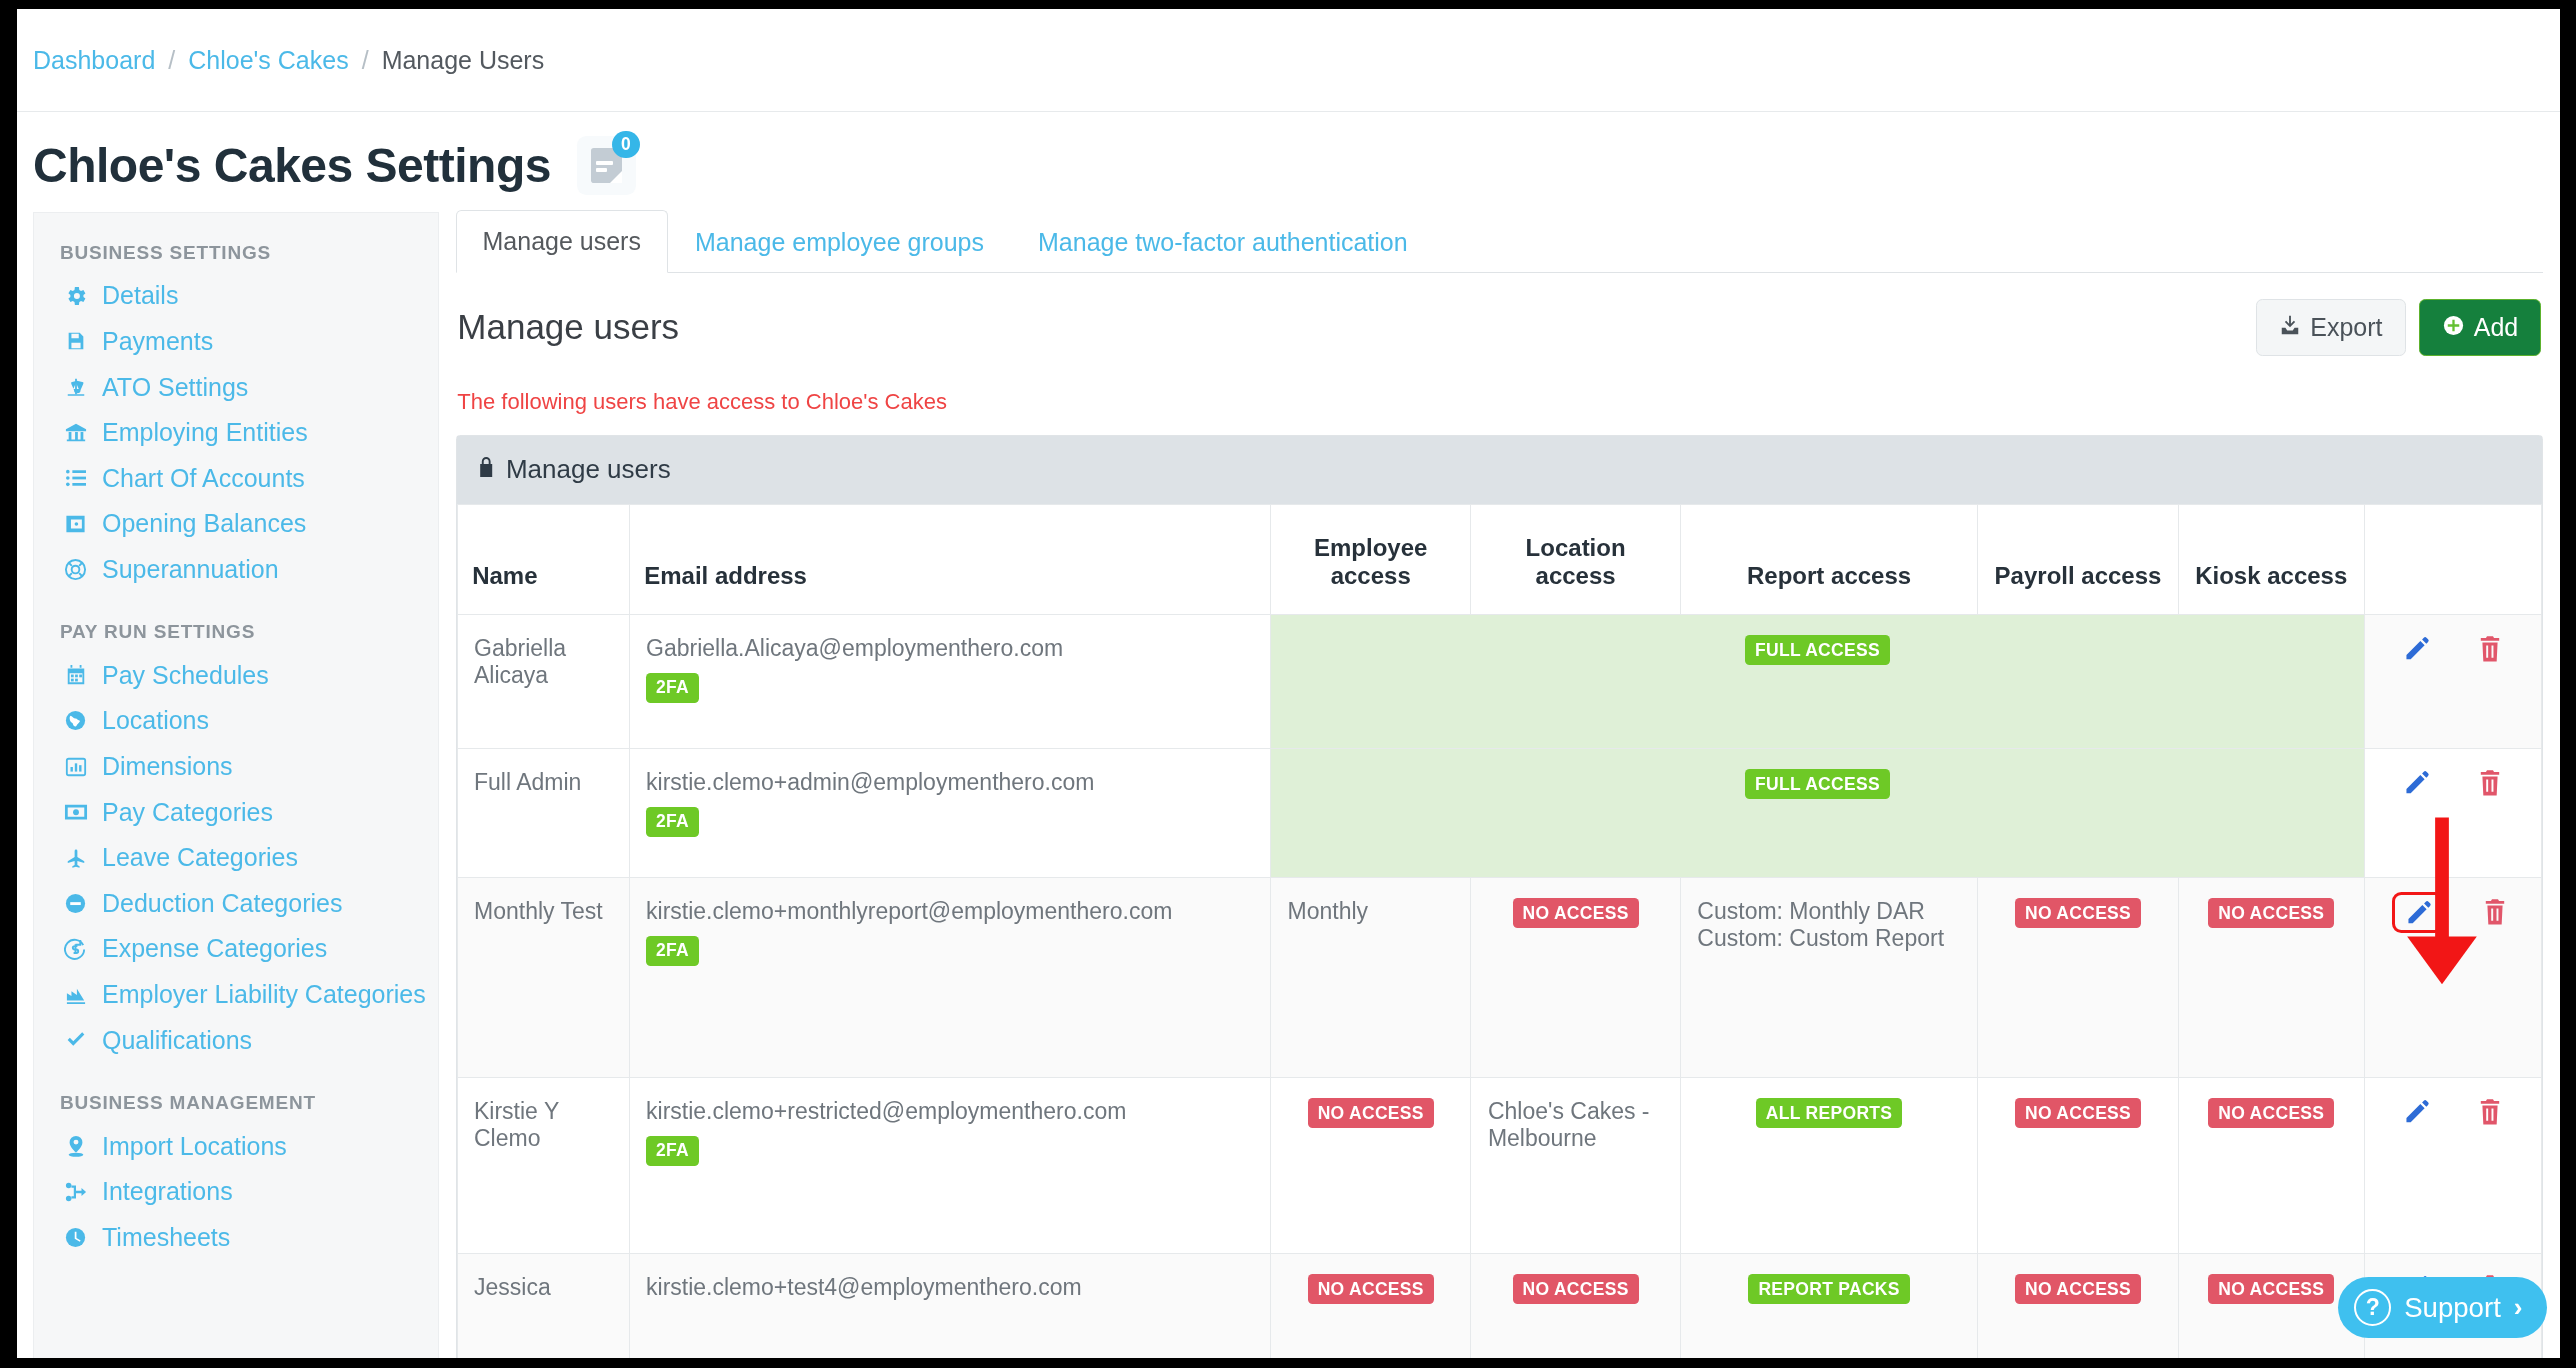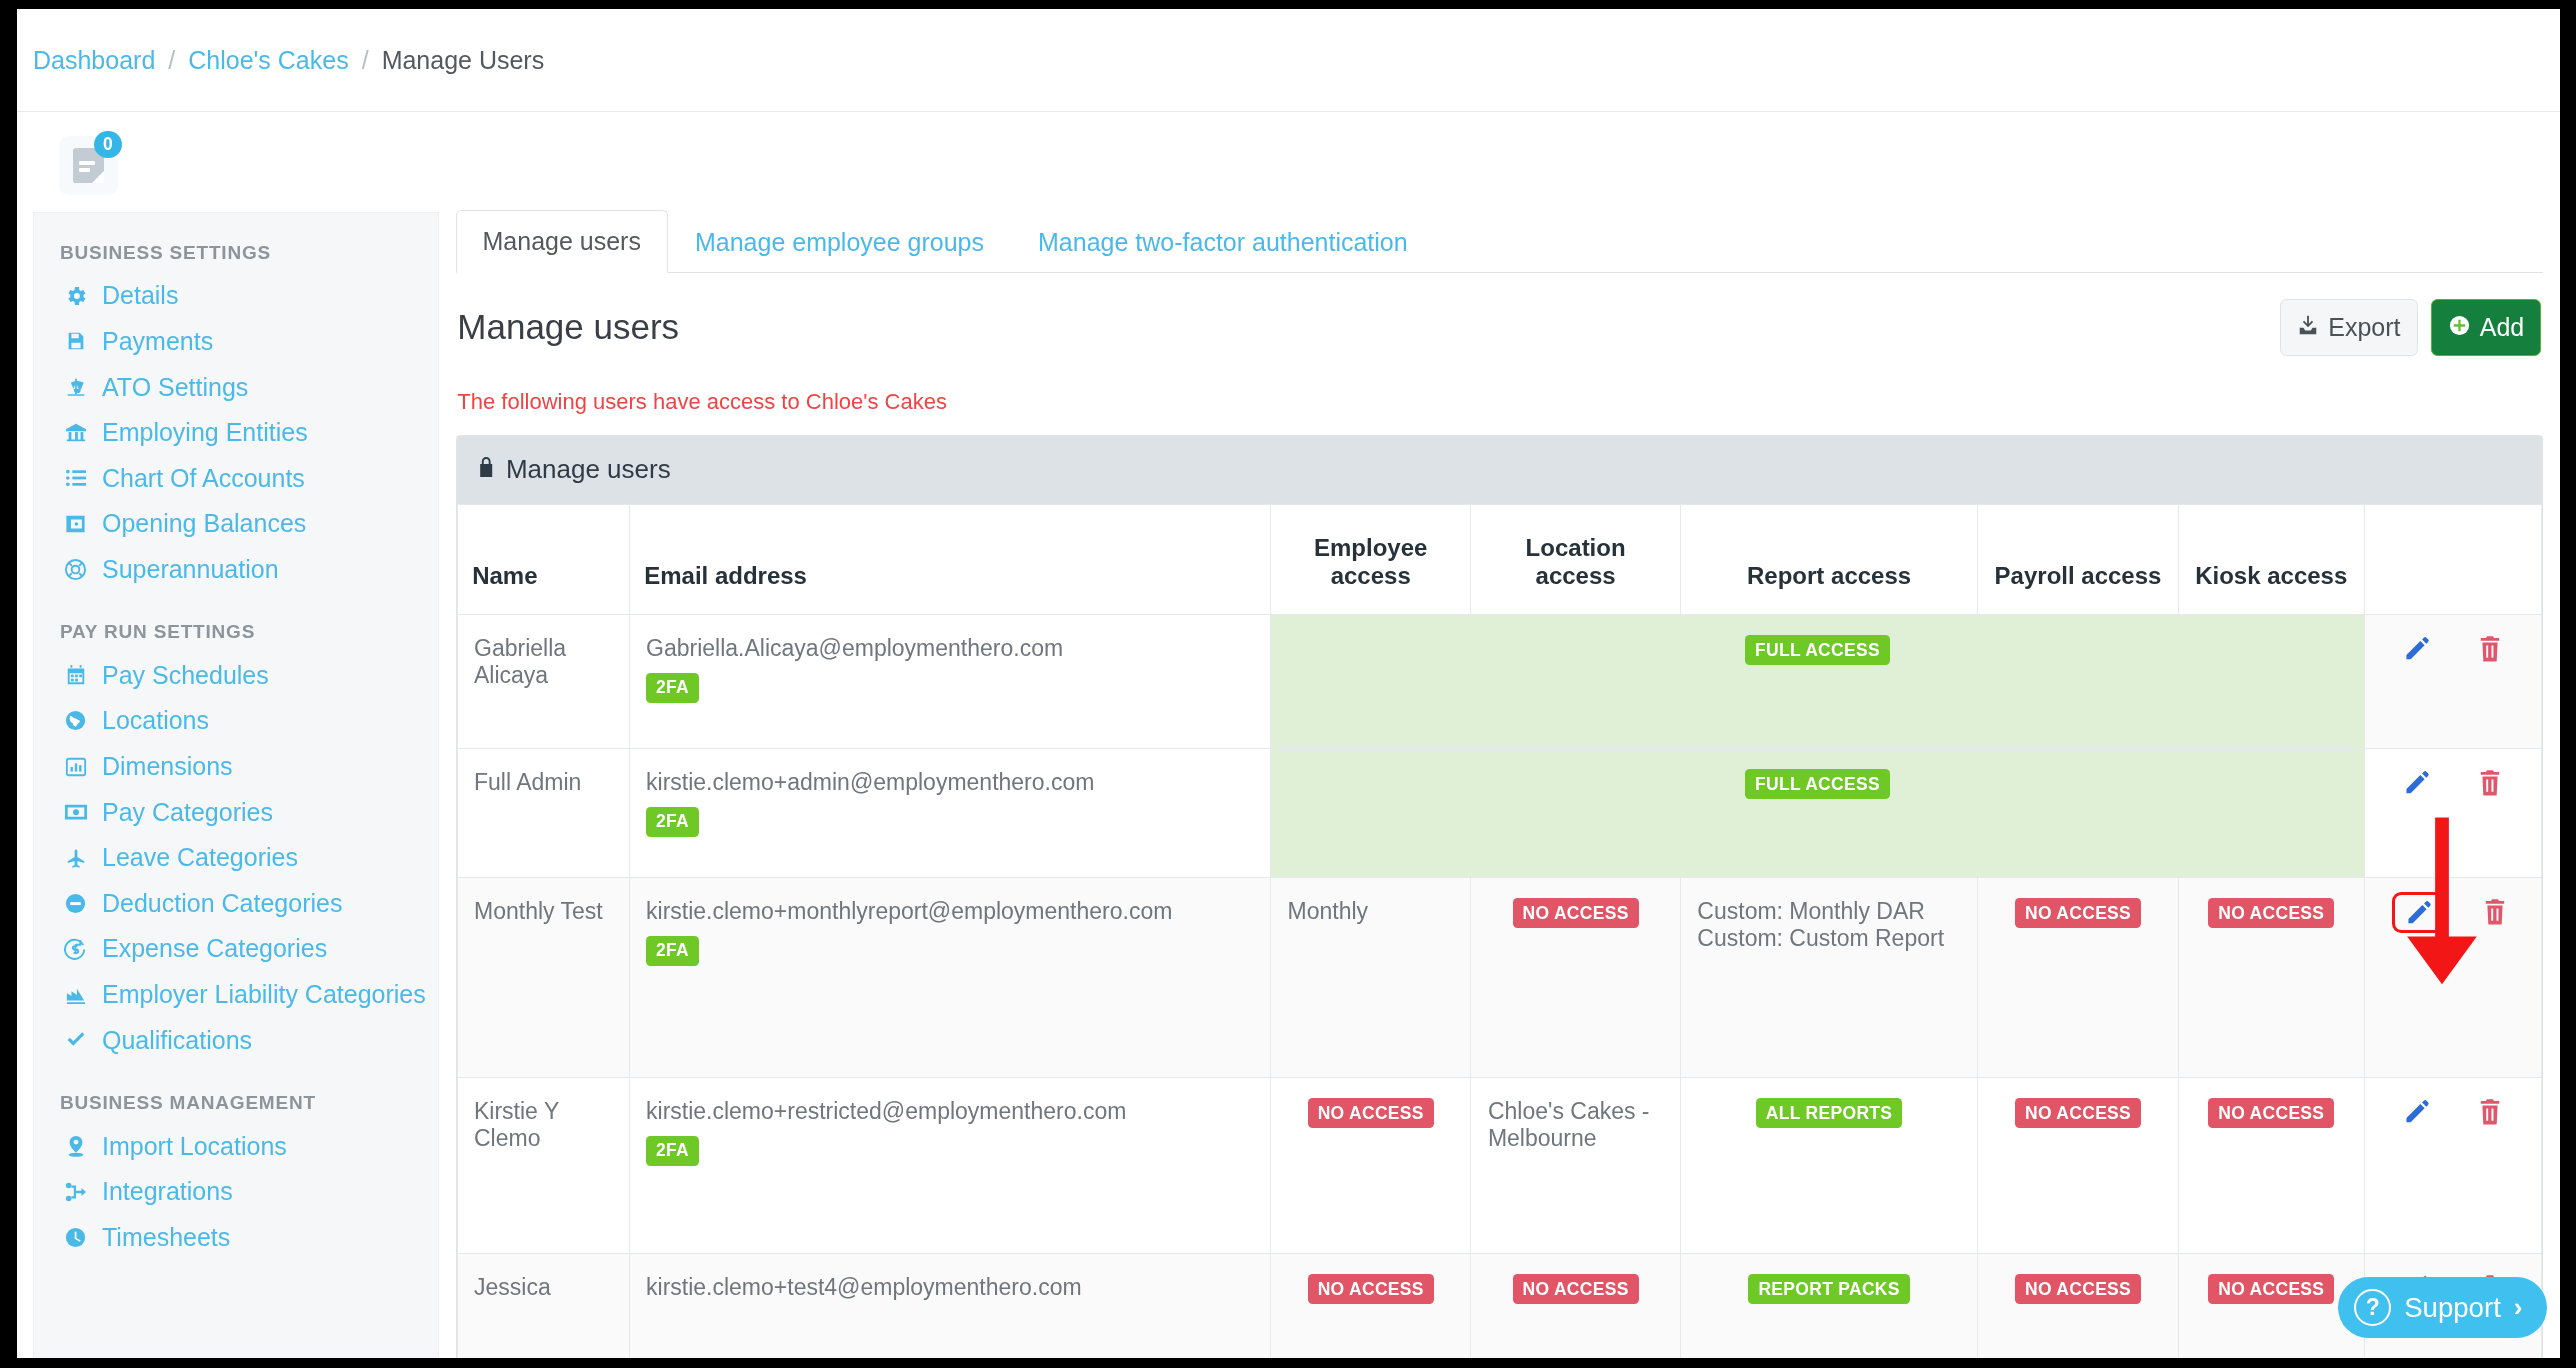--- a/index.html
+++ b/index.html
@@ -114,21 +114,21 @@
   }
 
   .section-head {
     display:flex; align-items:center; justify-content:space-between;
     padding: 26px 1.8px 9.2px 1.8px;
   }
   .section-title { font-size:35px; color:#3a3f45; }
   .btns { display:flex; gap:13px; }
   .btn {
     display:flex; align-items:center; gap:9.2px;
-    font-size:25px; border-radius:6.4px; padding:13px 16px; cursor:pointer;
+    font-size:25px; border-radius:6.4px; padding:13px 22px; cursor:pointer;
   }
   .btn-export { background:#f4f6f7; border:0.9px solid #dfe3e6; color:#4a5259; }
   .btn-add { background:#15803d; border:0.9px solid #5cb22d; color:#ffffff; }
   .btn .gl { font-size:24px; line-height:1; }
 
   .lead { font-size:22px; color:#ef4444; padding: 24px 1.8px 20px 1.8px; }
 
   .panel { border:0.9px solid #e0e4e7; border-radius:3.7px; }
   .panel-head {
     background:#dde2e6; padding: 18.4px 20px;
@@ -205,20 +205,21 @@
 
   <div class="breadcrumb">
     <a href="#">Dashboard</a>
     <span class="sep">/</span>
     <a href="#">Chloe's Cakes</a>
     <span class="sep">/</span>
     <span class="current">Manage Users</span>
   </div>
 
   <div class="title-row">
+    <div class="page-title">Chloe's Cakes Settings</div>
     <div class="title-badge-wrap">
       <div class="doc-icon">
         <div class="body"></div>
         <div class="l1"></div>
         <div class="l2"></div>
       </div>
       <div class="count-badge">0</div>
     </div>
   </div>
 

